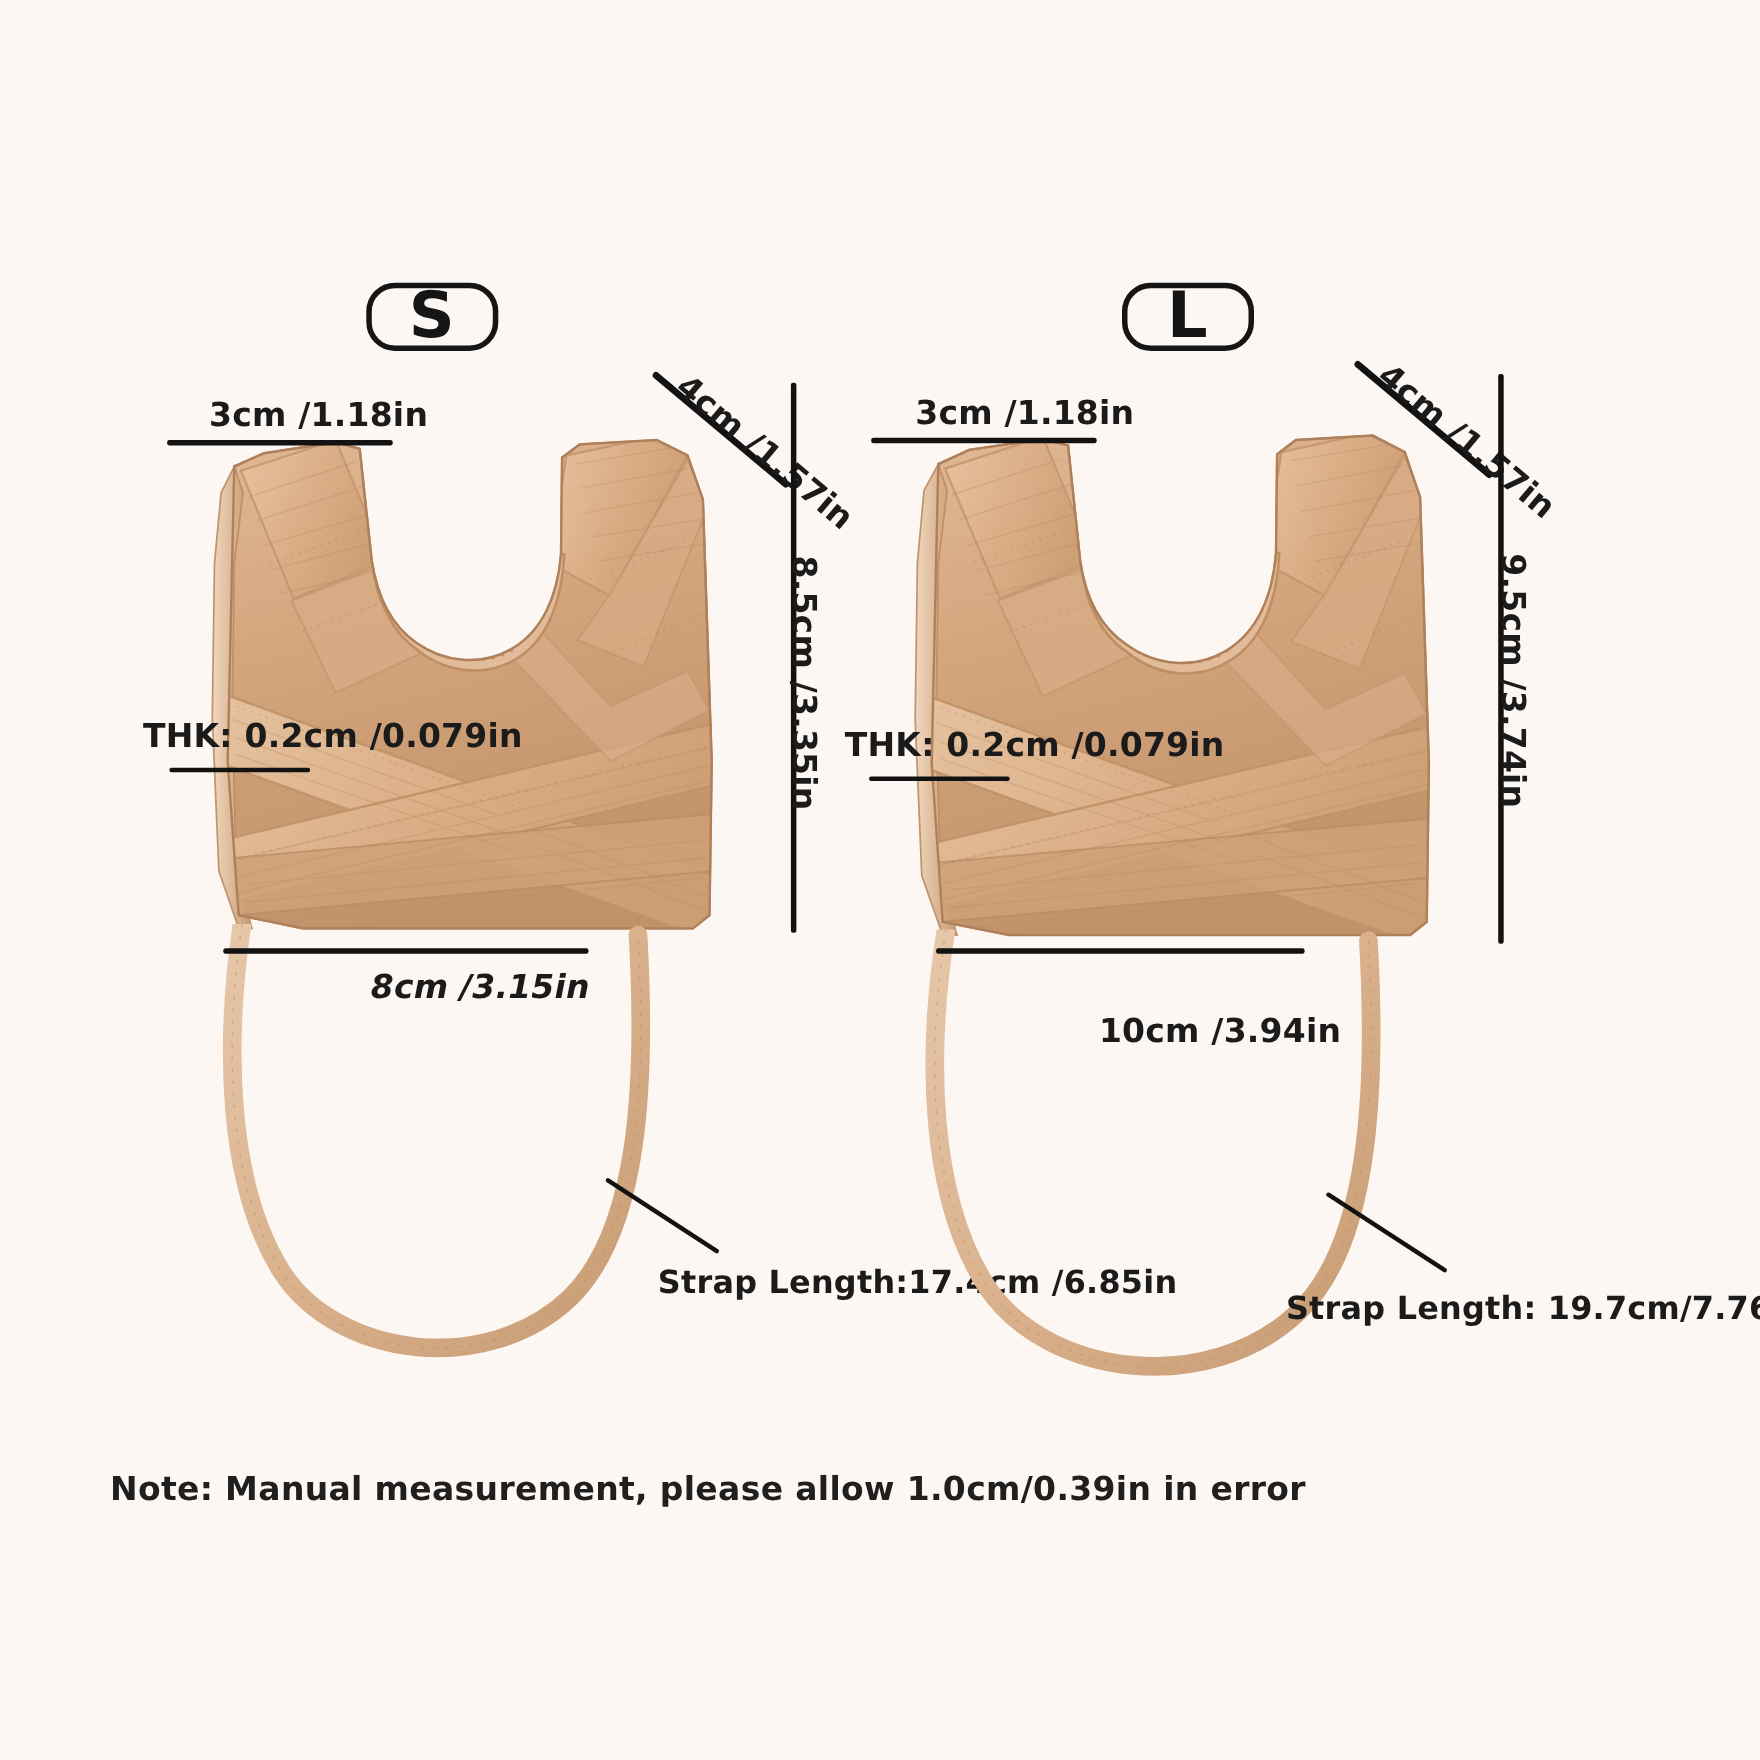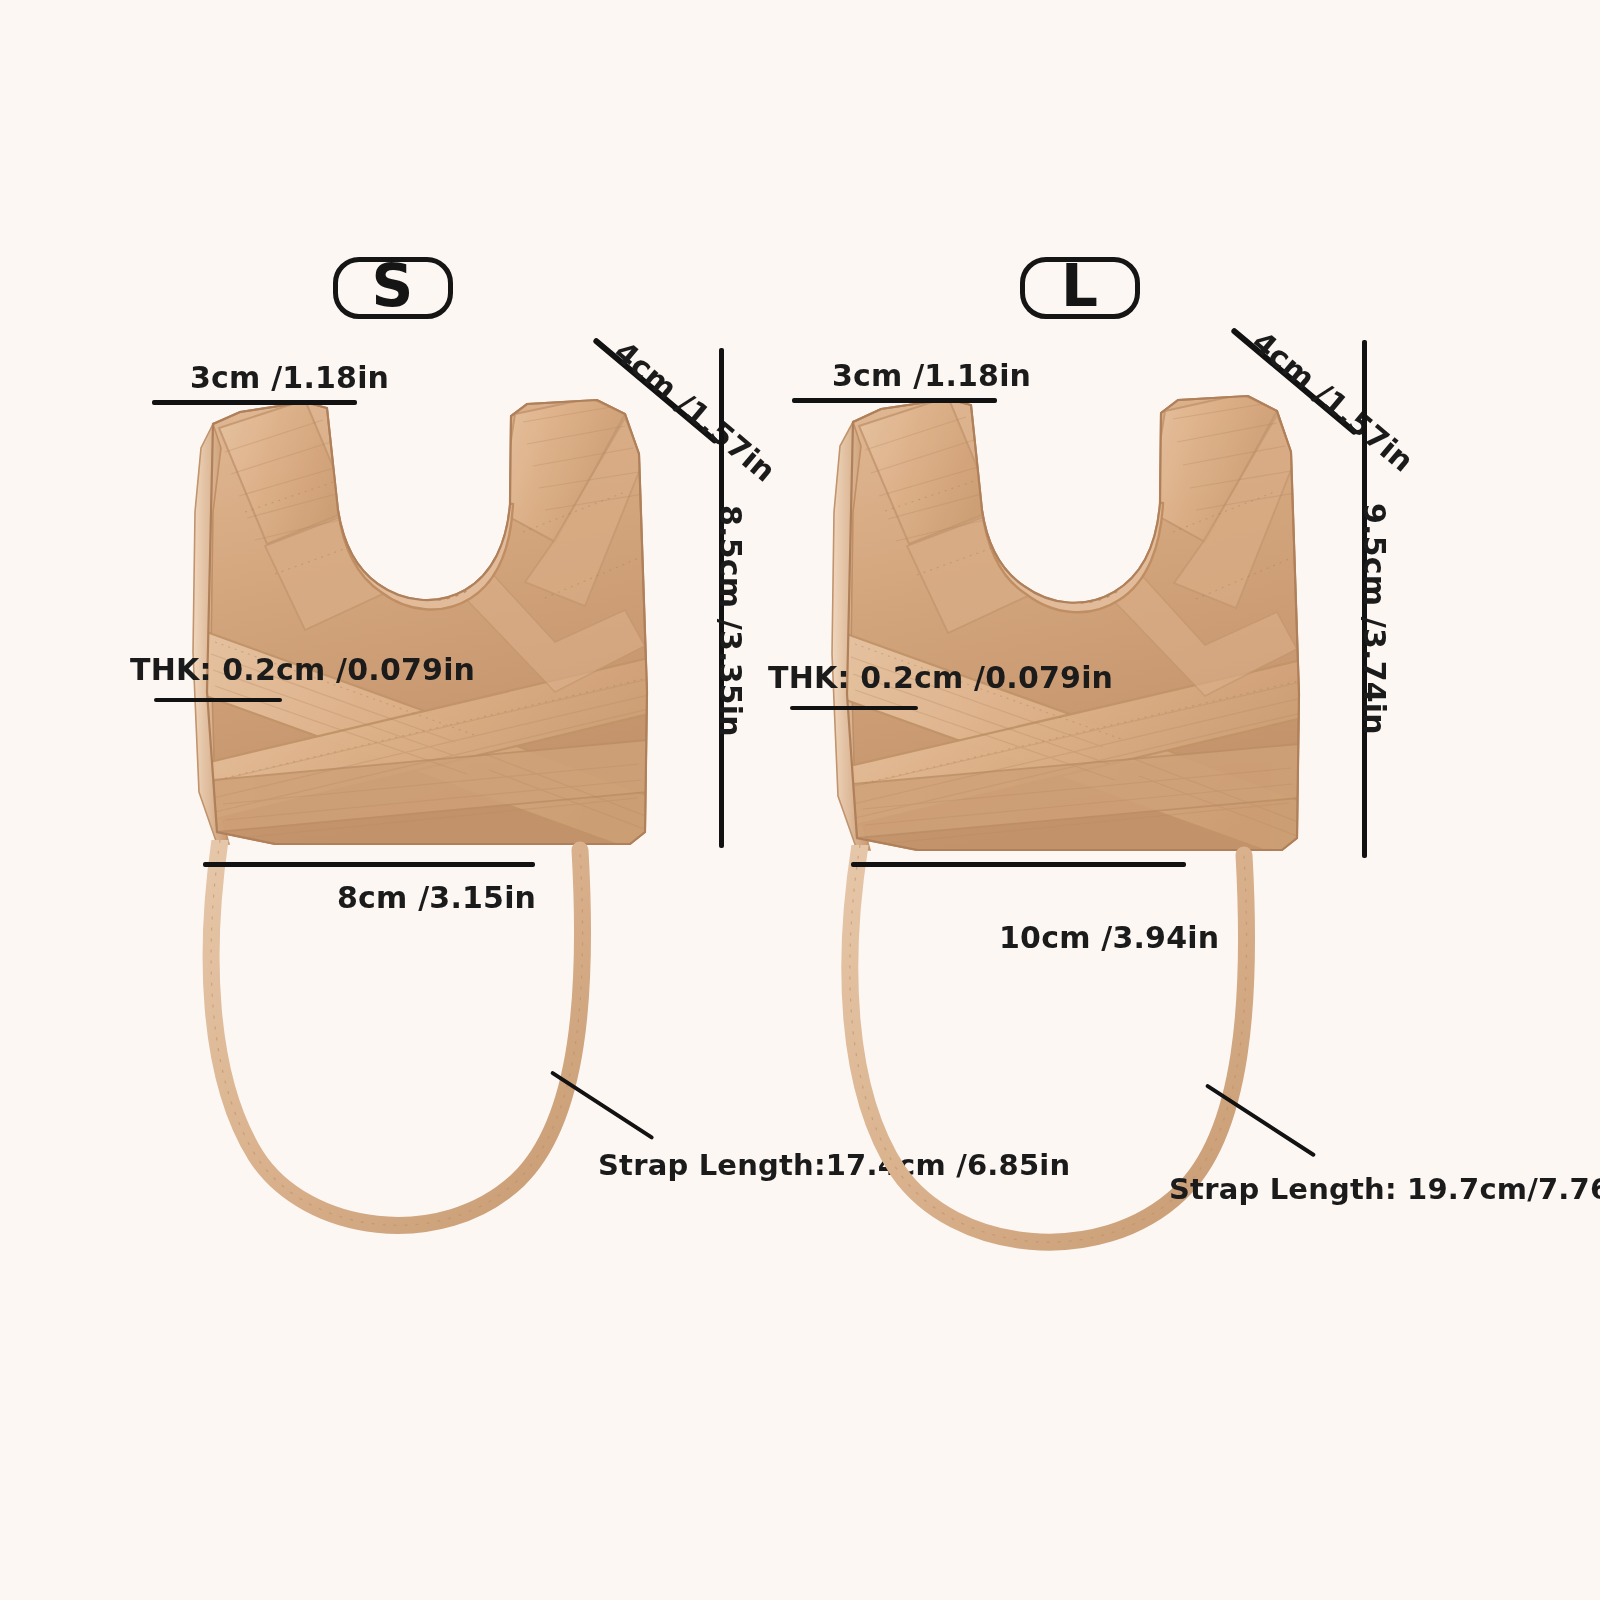--- a/index.html
+++ b/index.html
@@ -194,21 +194,21 @@
   <div class="abs rule-d rotdiag" style="left:596px;top:337px;width:160px;transform:rotate(40deg);"></div>
   <div class="abs meas rotdiag" style="left:630px;top:334px;transform:rotate(40deg);">4cm /1.57in</div>
 
   <div class="abs rule-v" style="left:719px;top:348px;height:500px;"></div>
   <div class="abs meas rot90" style="left:748px;top:505px;">8.5cm /3.35in</div>
 
   <div class="abs meas" style="left:130px;top:652px;">THK: 0.2cm /0.079in</div>
   <div class="abs rule-h thin" style="left:154px;top:698px;width:128px;"></div>
 
   <div class="abs rule-h" style="left:203px;top:862px;width:332px;"></div>
-  <div class="abs meas" style="left:337px;top:880px;">8cm /3.15in</div>
+  <div class="abs meas" style="left:337px;top:880px;font-style:italic;">8cm /3.15in</div>
 
   <div class="abs leader" style="left:551px;top:1070px;width:122px;transform:rotate(33deg);"></div>
   <div class="abs meas small" style="left:598px;top:1148px;">Strap Length:17.4cm /6.85in</div>
 
   <div class="abs size-badge" style="left:1020px;top:257px;width:120px;height:62px;">
     <span>L</span>
   </div>
 
   <div class="garment" style="left:793px;top:388px;width:560px;height:500px;">
     <svg viewBox="0 0 560 500" preserveAspectRatio="none" aria-hidden="true">
@@ -342,14 +342,15 @@
 
   <div class="abs meas" style="left:768px;top:660px;">THK: 0.2cm /0.079in</div>
   <div class="abs rule-h thin" style="left:790px;top:706px;width:128px;"></div>
 
   <div class="abs rule-h" style="left:851px;top:862px;width:335px;"></div>
   <div class="abs meas" style="left:999px;top:880px;margin-top:40px;">10cm /3.94in</div>
 
   <div class="abs leader" style="left:1206px;top:1083px;width:130px;transform:rotate(33deg);"></div>
   <div class="abs meas small" style="left:1169px;top:1172px;">Strap Length: 19.7cm/7.76in</div>
 
+  <div class="abs note" style="left:100px;top:1337px;">Note: Manual measurement, please allow 1.0cm/0.39in in error</div>
 
 </div>
 
 </body></html>

